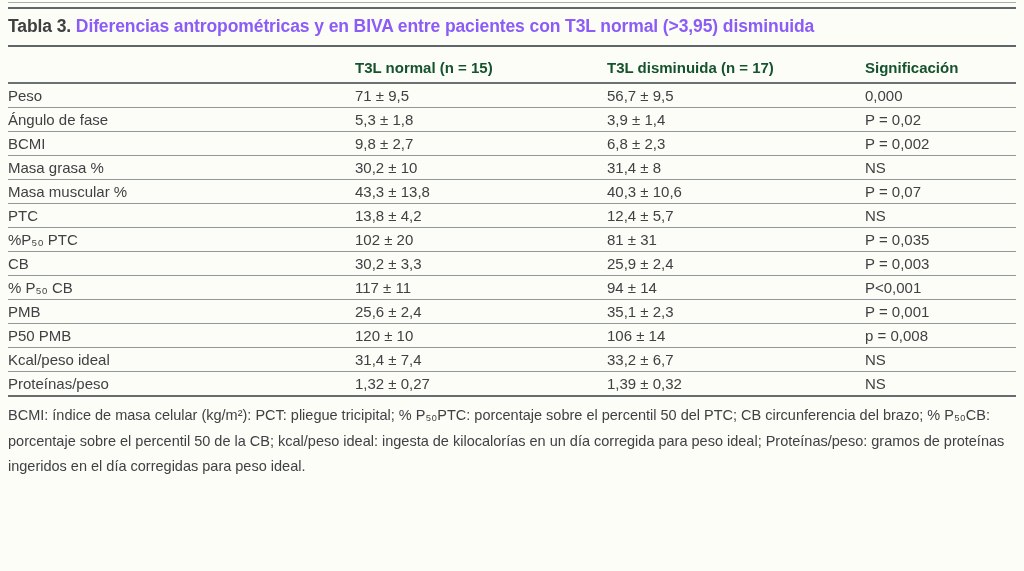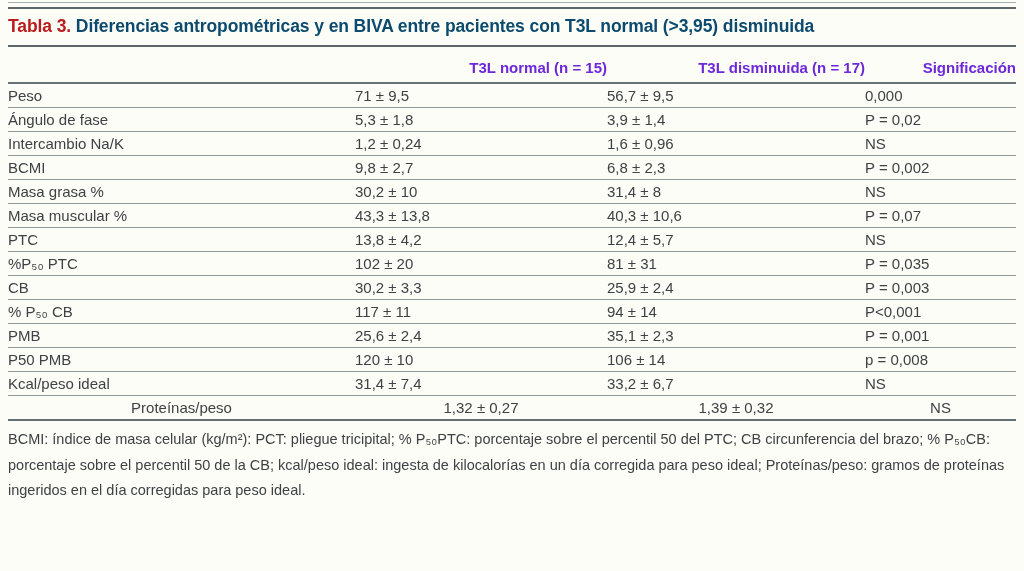--- a/index.html
+++ b/index.html
@@ -31,53 +31,52 @@
   .title-bar {
     margin-top: 4px;
   }
   .title-row {
     padding: 7px 0 8px 0;
     font-size: 17.5px;
     font-weight: bold;
     letter-spacing: -0.1px;
     white-space: nowrap;
   }
-  .title-label { color: #b91c1c; }
-  .title-text  { color: #0c4a6e; }
+  .title-label { color: #404040; }
+  .title-text  { color: #8b5cf6; }
   table.data {
     width: 100%;
     border-collapse: collapse;
     table-layout: fixed;
     margin-top: 0;
   }
   col.c1 { width: 347px; }
   col.c2 { width: 252px; }
   col.c3 { width: 258px; }
   col.c4 { width: auto;  }
   thead th {
-    text-align: right;
+    text-align: left;
     font-size: 15px;
     font-weight: bold;
-    color: #6d28d9;
+    color: #14532d;
     padding: 12px 0 6px 0;
     border-bottom: 2px solid #6a7174;
     white-space: nowrap;
   }
   tbody td {
     font-size: 15px;
     color: #3e4244;
     padding: 3px 0 3px 0;
     height: 17px;
     border-bottom: 1.5px solid #909a9d;
     white-space: nowrap;
     overflow: hidden;
   }
   tbody tr:last-child td {
     border-bottom: 2px solid #666d70;
-    text-align: center;
   }
   .footnote {
     margin: 6px 0 0 0;
     font-size: 14.5px;
     line-height: 25.5px;
     color: #3e4244;
     text-align: left;
   }
 </style>
 </head>
@@ -119,26 +118,20 @@
   </tr>
 
 
   <tr>
     <td>Ángulo de fase</td>
     <td>5,3 ± 1,8</td>
     <td>3,9 ± 1,4</td>
     <td>P = 0,02</td>
   </tr>
 
-  <tr>
-    <td>Intercambio Na/K</td>
-    <td>1,2 ±  0,24</td>
-    <td>1,6 ± 0,96</td>
-    <td>NS</td>
-  </tr>
 
   <tr>
     <td>BCMI</td>
     <td>9,8 ± 2,7</td>
     <td>6,8 ± 2,3</td>
     <td>P = 0,002</td>
   </tr>
 
   <tr>
     <td>Masa grasa %</td>

